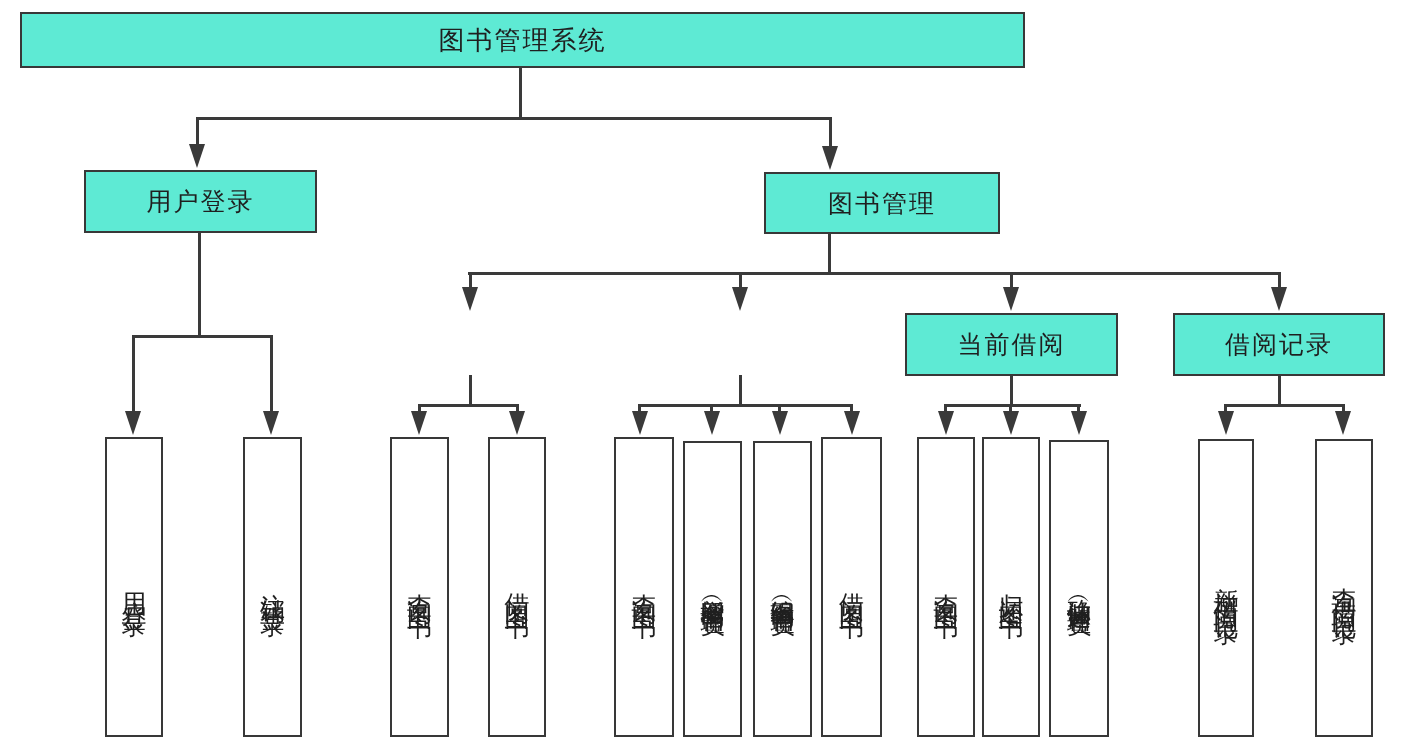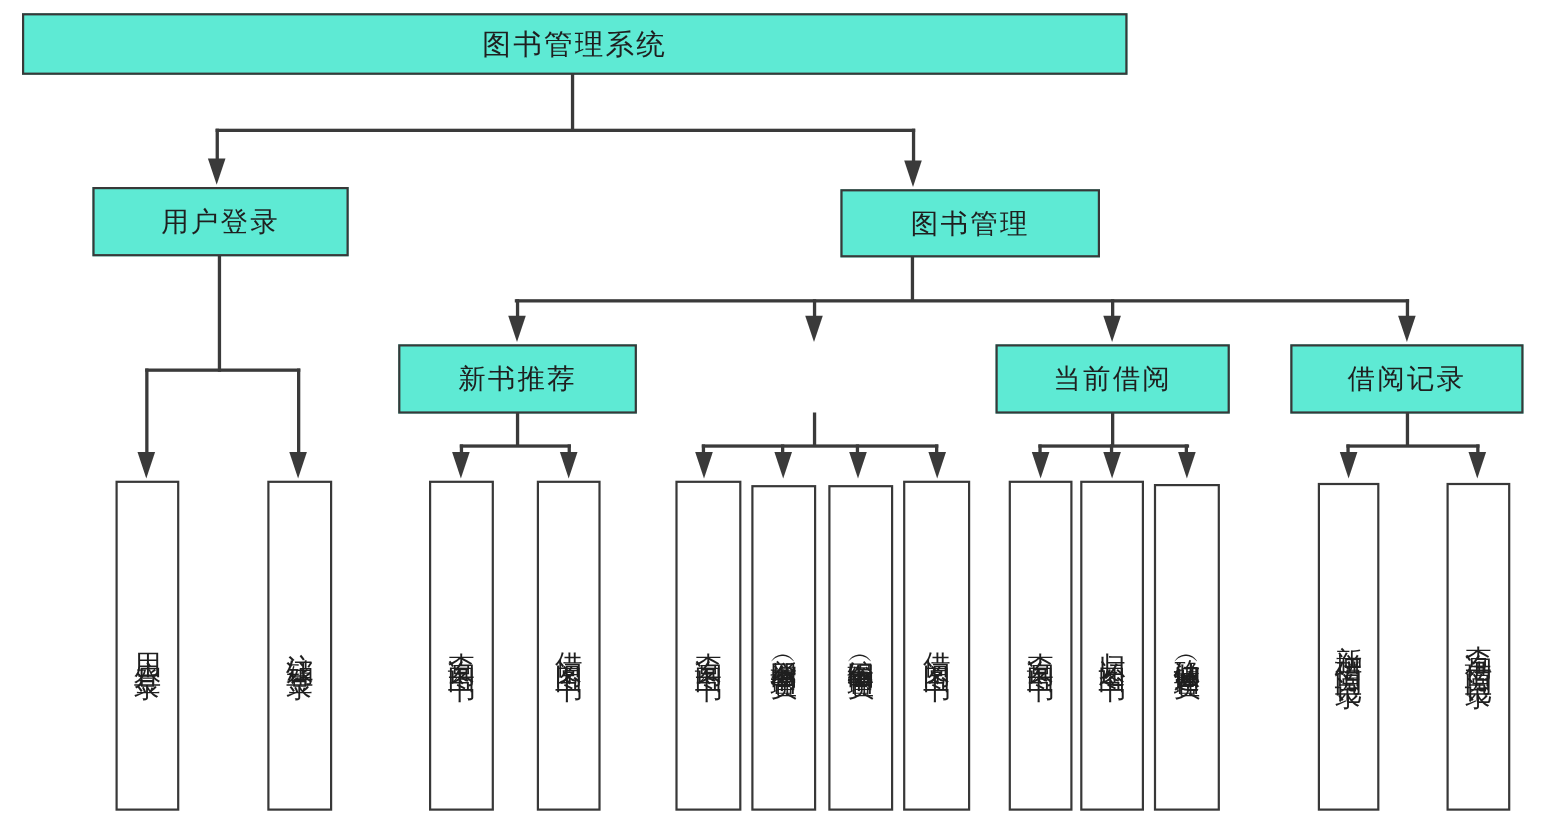--- a/index.html
+++ b/index.html
@@ -62,23 +62,20 @@
     <span>图书管理系统</span>
   </div>
 
   <div class="hbox" style="left:84px;top:170px;width:233px;height:63px;">
     <span>用户登录</span>
   </div>
   <div class="hbox" style="left:752px;top:172px;width:236px;height:62px;margin-left:12px;">
     <span>图书管理</span>
   </div>
 
-  <div class="hbox" style="left:362px;top:313px;width:217px;height:63px;">
-    <span>新书推荐</span>
-  </div>
   <div class="hbox" style="left:1173px;top:313px;width:212px;height:63px;">
     <span>借阅记录</span>
   </div>
   <div class="hbox" style="left:905px;top:313px;width:213px;height:63px;">
     <span>当前借阅</span>
   </div>
 
   <div class="vbox" style="left:105px;top:437px;width:58px;height:300px;">
     <span class="vtext">用户登录</span>
   </div>

